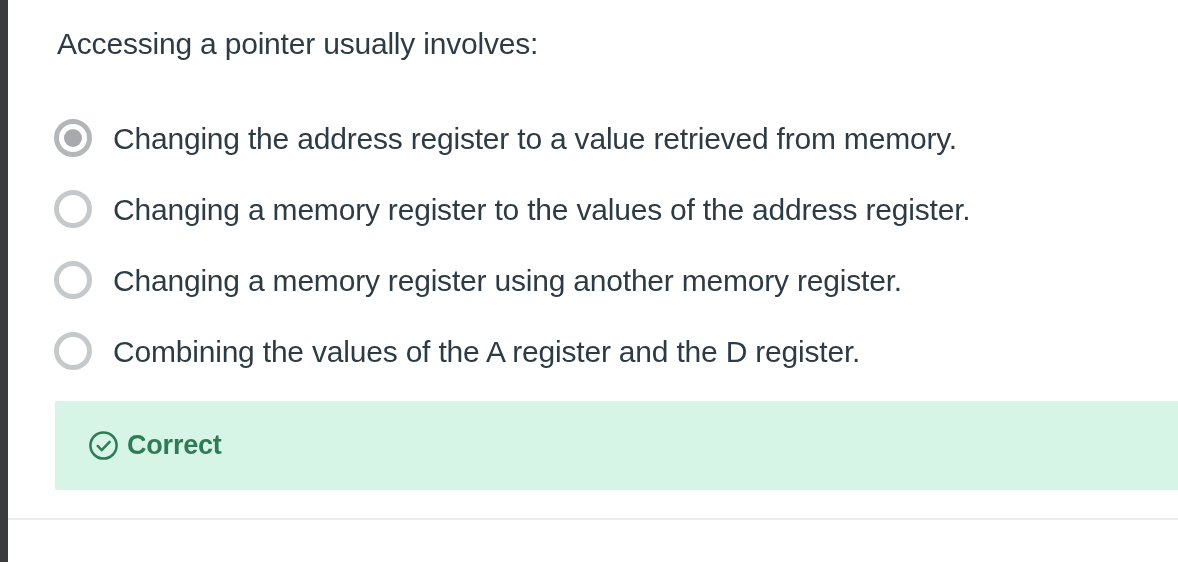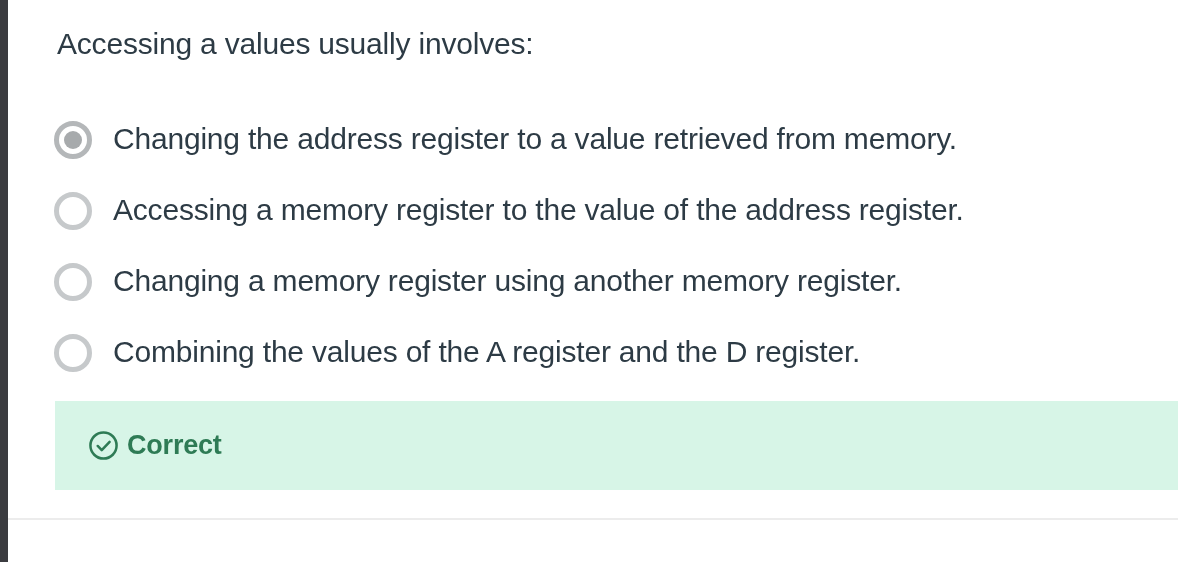--- a/index.html
+++ b/index.html
@@ -30,21 +30,21 @@
   }
 
   .options {
     position: absolute;
     left: 54px; top: 119px;
     display: flex;
     flex-direction: column;
   }
   .option-row {
     display: flex;
-    align-items: flex-end;
+    align-items: flex-start;
     height: 40px;
     margin-bottom: 31px;
     cursor: pointer;
   }
   .radio {
     flex: 0 0 auto;
     width: 38px; height: 38px;
     border: 5px solid #c6c9cb;
     border-radius: 50%;
     background: #ffffff;
@@ -96,30 +96,30 @@
     background: #ececec;
   }
 </style>
 </head>
 <body>
 
 <div class="stage">
 
   <div class="left-bar"></div>
 
-  <div class="question-title">Accessing a values usually involves:</div>
+  <div class="question-title">Accessing a pointer usually involves:</div>
 
   <div class="options">
     <div class="option-row selected">
       <span class="radio"></span>
       <span class="option-label">Changing the address register to a value retrieved from memory.</span>
     </div>
     <div class="option-row">
       <span class="radio"></span>
-      <span class="option-label">Accessing a memory register to the value of the address register.</span>
+      <span class="option-label">Changing a memory register to the values of the address register.</span>
     </div>
     <div class="option-row">
       <span class="radio"></span>
       <span class="option-label">Changing a memory register using another memory register.</span>
     </div>
     <div class="option-row">
       <span class="radio"></span>
       <span class="option-label">Combining the values of the A register and the D register.</span>
     </div>
   </div>

